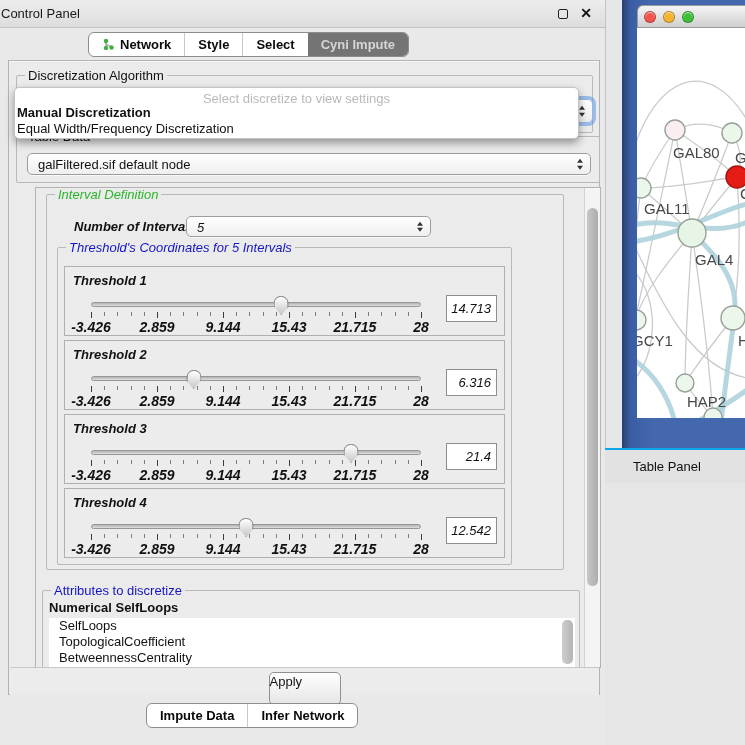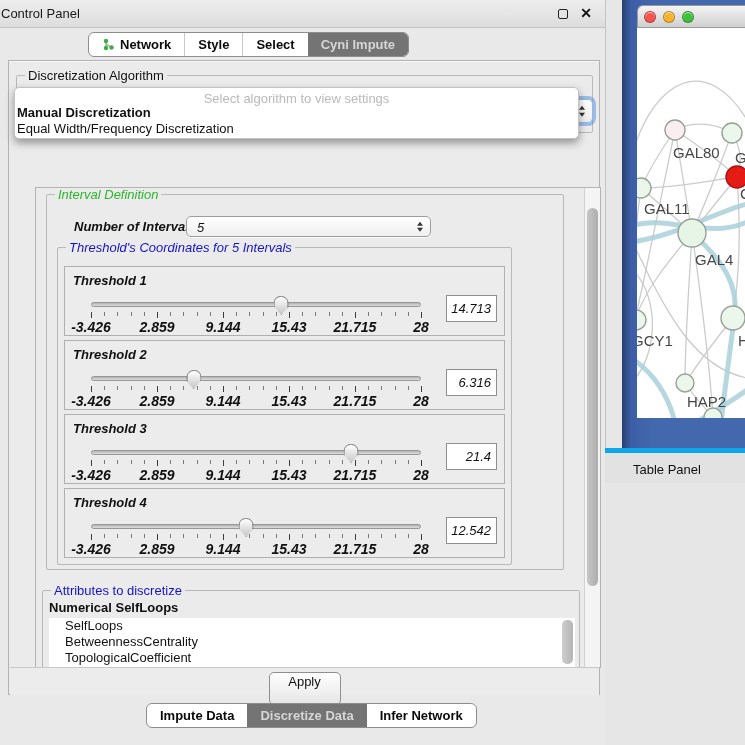--- a/index.html
+++ b/index.html
@@ -81,41 +81,41 @@
   .th-ticks i { position:absolute; width:1px; height:4px; background:#7a7a7a; }
   .th-ticks i.major { height:6px; background:#3c3c3c; }
   .th-ticklabels { position:absolute; left:26px; top:52px; width:330px; height:11px; }
   .th-ticklabels span { position:absolute; transform:translateX(-50%); font-size:14px; font-weight:bold; color:#111; white-space:nowrap; }
   .th-value { position:absolute; left:381px; top:28px; width:51px; height:27px; background:#fff;
     border:1px solid #8e8e8e; line-height:25px; text-align:right; padding-right:5px; font-size:13px; }
 
   #attr-group { left:6px; top:402px; width:538px; height:86px; }
   #attr-label { position:absolute; left:6px; top:9px; font-weight:bold; }
   #attr-list { position:absolute; left:6px; top:27px; width:526px; height:52px; background:#fff; overflow:hidden; }
-  .attr-item { height:16px; line-height:16px; padding-left:16px; }
+  .attr-item { height:16px; line-height:16px; padding-left:10px; }
   #attr-scroll { position:absolute; right:2px; top:2px; width:11px; height:44px; border-radius:5px;
     background:linear-gradient(90deg,#cdcdcd,#b5b5b5); }
 
   #apply-bar { position:absolute; left:1px; top:606px; width:589px; height:28px; background:#ececec; border-top:1px solid #c8c8c8; }
   #apply-btn { position:absolute; left:50%; top:4px; transform:translateX(-50%); width:72px; height:33px;
     background:linear-gradient(#fefefe,#e6e6e6); border:1px solid #8f8f8f; border-radius:5px;
-    text-align:center; line-height:18px; }
+    line-height:18px; }
 
   
   #desktop { position:absolute; left:622px; top:0; width:123px; height:448px;
     background:linear-gradient(90deg,#27406f 0,#3c5da5 9px,#4368ad 30px,#4368ad 100%); }
   #net-titlebar { position:absolute; left:637px; top:5px; width:108px; height:23px;
     background:linear-gradient(#f5f5f5,#cfcfcf); border:1px solid #9a9a9a; border-right:none; border-radius:6px 0 0 0;
     display:flex; align-items:center; padding-left:6px; gap:7px; }
   .tlight { width:12px; height:12px; border-radius:50%; border:1px solid rgba(0,0,0,.28);
     box-shadow:inset 0 1px 1px rgba(255,255,255,.6); }
   #net-canvas { position:absolute; left:637px; top:28px; width:108px; height:390px; background:#fff; overflow:hidden; }
 
   #tp-header { position:absolute; left:605px; top:448px; width:140px; height:46px;
-    background:#e2e2e2; border-top:5px solid #0ea5e9; border-bottom:1px solid #cfcfcf; }
+    background:#e2e2e2; border-top:2px solid #0ea5e9; border-bottom:1px solid #cfcfcf; }
   #tp-title { position:absolute; left:28px; top:9px; }
   #tp-body { position:absolute; left:605px; top:483px; width:140px; height:262px; background:#e6e6e6; }
 
   svg text { font-family:"Liberation Sans",sans-serif; }
 </style>
 </head>
 <body>
 
 <div id="left-panel">
 
@@ -153,25 +153,35 @@
       <span class="gtitle">Discretization Algorithm</span>
     </div>
     <div id="algo-combo">
       <span class="spinner">
           <b class="up"></b>
           <b class="dn"></b>
         </span>
     </div>
 
     <div id="algo-popup">
-      <div class="prompt">Select algorithm to view settings</div>
+      <div class="prompt">Select discretize to view settings</div>
       <div class="opt b">Manual Discretization</div>
       <div class="opt">Equal Width/Frequency Discretization</div>
     </div>
 
+    <div id="tabledata-group" class="group">
+      <span class="gtitle">Table Data</span>
+      <div id="tabledata-combo" class="combo">
+        <span class="cval">galFiltered.sif default node</span>
+        <span class="spinner">
+            <b class="up"></b>
+            <b class="dn"></b>
+          </span>
+      </div>
+    </div>
 
     <div id="scrollpane">
       <div id="interval-group" class="group">
         <span class="gtitle">Interval Definition</span>
         <span id="noi-label">Number of Intervals</span>
         <div id="noi-combo" class="combo">
           <span class="cval">5</span>
           <span class="spinner">
               <b class="up"></b>
               <b class="dn"></b>
@@ -356,42 +366,39 @@
     <div class="th-value">12.542</div>
   </div>
 </div>
       </div>
 
       <div id="attr-group" class="group">
         <span class="gtitle">Attributes to discretize</span>
         <span id="attr-label">Numerical SelfLoops</span>
         <div id="attr-list">
           <div class="attr-item">SelfLoops</div>
+            <div class="attr-item">TopologicalCoefficient</div>
             <div class="attr-item">BetweennessCentrality</div>
-            <div class="attr-item">TopologicalCoefficient</div>
             <div id="attr-scroll"></div>
         </div>
       </div>
 
       <div id="vscroll">
           <div class="thumb"></div>
         </div>
     </div>
 
     <div id="apply-bar">
       <div id="apply-btn">Apply</div>
     </div>
   </div>
 
   <div id="bottom-tabs" class="tabstrip">
     <div class="tabseg">
         <span>Impute Data</span>
-      </div>
-    <div class="tabseg selected">
-        <span>Discretize Data</span>
       </div>
     <div class="tabseg">
         <span>Infer Network</span>
       </div>
   </div>
 </div>
 
 <div id="desktop"></div>
 
 <div id="net-titlebar">

